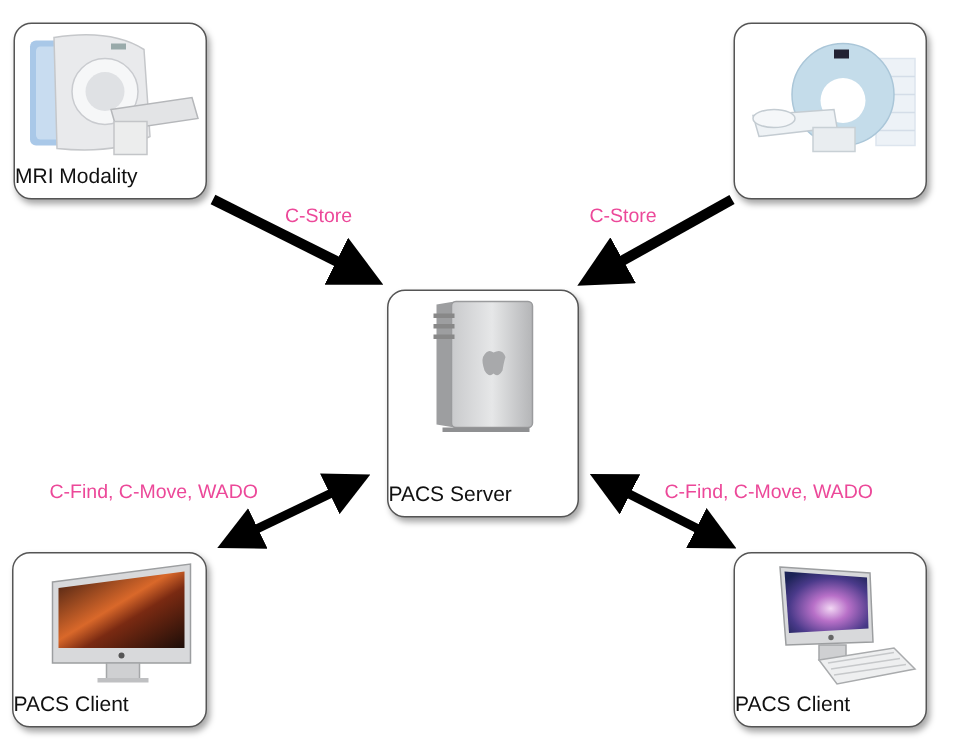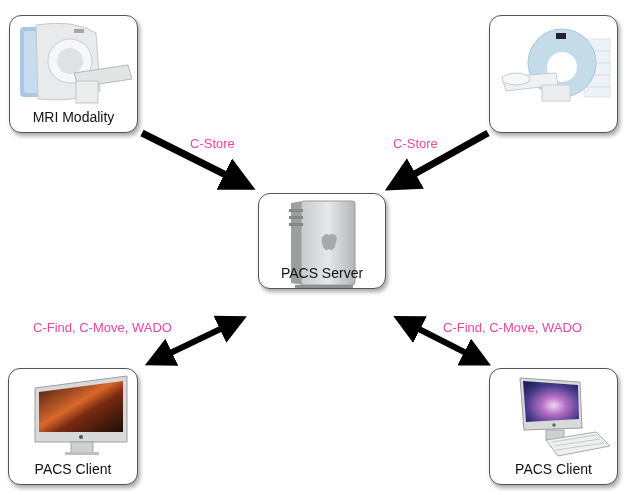--- a/index.html
+++ b/index.html
@@ -1,18 +1,18 @@
 <!DOCTYPE html>
 <html><head>
 <meta charset="utf-8">
 <style>
   html, body { margin:0; padding:0; background:#ffffff; }
   body { width:640px; height:495px; position:relative; overflow:hidden; font-family:"Liberation Sans", sans-serif; }
   .node { position:absolute; background:#fff; border:1.5px solid #555; border-radius:12px; box-shadow:2px 3px 4px rgba(0,0,0,0.35); box-sizing:border-box; }
-  .node .label { position:absolute; left:0; right:0; bottom:7px; text-align:center; font-size:14px; color:#111; }
+  .node .label { position:absolute; left:0; right:0; bottom:7px; font-size:14px; color:#111; }
   .node svg.icon { position:absolute; left:6px; top:5px; }
   .edge-label { position:absolute; font-weight:normal; font-size:13px; color:#ec4899; white-space:nowrap; }
   svg.arrows { position:absolute; left:0; top:0; }
 </style>
 </head>
 <body>
 
 <svg class="arrows" width="640" height="495">
   <defs>
     <marker id="ah" markerWidth="5" markerHeight="5" refX="2.2" refY="2.5" orient="auto" markerUnits="strokeWidth">
@@ -56,21 +56,21 @@
     <line x1="88" y1="66" x2="114" y2="66" stroke="#d4dde8"></line>
     <circle cx="66" cy="42" r="34" fill="#c4dcea" stroke="#aac6d8"></circle>
     <circle cx="66" cy="46" r="15" fill="#fff"></circle>
     <rect x="60" y="12" width="10" height="6" fill="#223"></rect>
     <path d="M6 56 L60 52 L62 64 L10 70 Z" fill="#eef2f5" stroke="#c4ccd2"></path>
     <ellipse cx="20" cy="58" rx="14" ry="6" fill="#f5f7f9" stroke="#c4ccd2"></ellipse>
     <rect x="46" y="64" width="28" height="16" fill="#e9edf0" stroke="#c8d0d5"></rect>
   </svg>
 </div>
 
-<div class="node" style="left:258px;top:193px;width:128px;height:96px;padding-left:16px;">
+<div class="node" style="left:258px;top:193px;width:128px;height:152px;padding-left:16px;">
   <svg class="icon" width="116" height="90" viewBox="0 0 116 90">
     <defs>
       <linearGradient id="srvg" x1="0" x2="1" y1="0" y2="0">
         <stop offset="0" stop-color="#c9cacc"></stop>
         <stop offset="0.5" stop-color="#e6e7e8"></stop>
         <stop offset="1" stop-color="#b4b5b7"></stop>
       </linearGradient>
     </defs>
     <path d="M26 4 L38 2 L38 86 L26 84 Z" fill="#9d9ea0"></path>
     <rect x="36" y="2" width="54" height="84" rx="3" fill="url(#srvg)" stroke="#9a9b9d"></rect>

